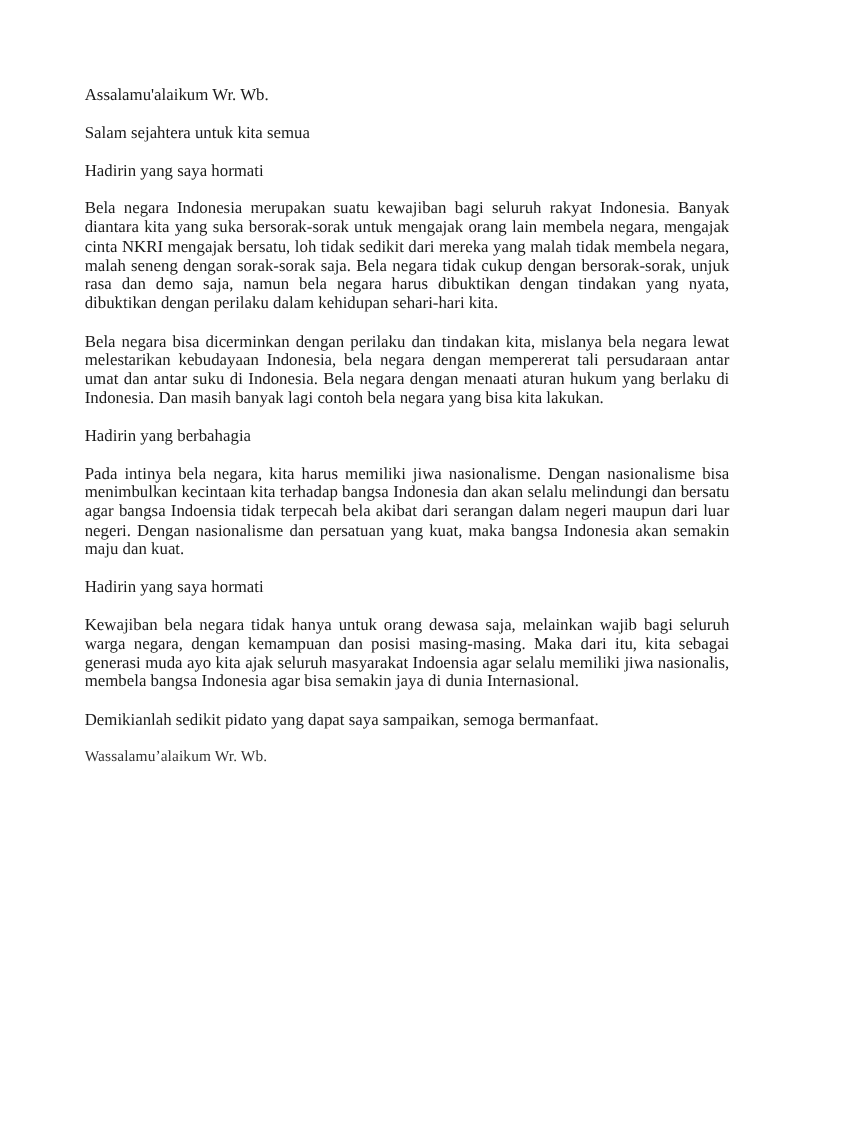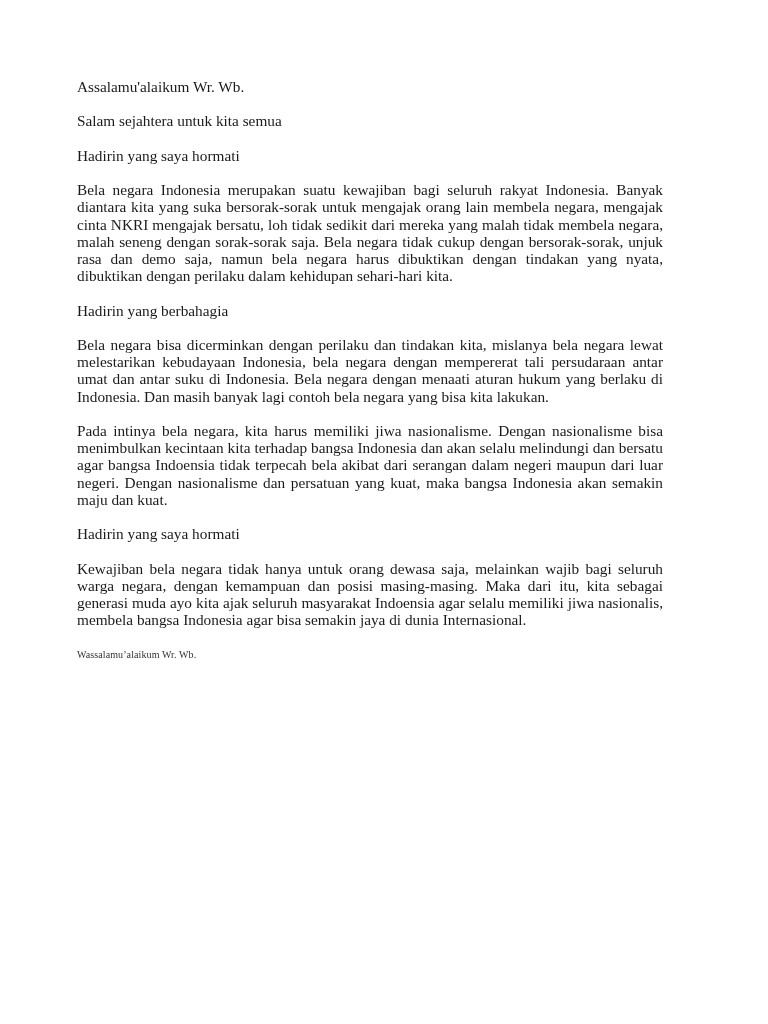--- a/index.html
+++ b/index.html
@@ -25,32 +25,33 @@
     }
     .para {
       margin: 0 0 17.2px 0;
       text-align: justify;
     }
     .para.single {
       text-align: left;
     }
     .closing {
       margin: 0;
-      font-size: 10px;
+      font-size: 14px;
       color: #333;
       letter-spacing: 0.1px;
     }
   </style>
 </head>
 <body>
 
 <div class="page">
   <p class="para single">Assalamu'alaikum Wr. Wb.</p>
   <p class="para single">Salam sejahtera untuk kita semua</p>
   <p class="para single">Hadirin yang saya hormati</p>
   <p class="para">Bela negara Indonesia merupakan suatu kewajiban bagi seluruh rakyat Indonesia. Banyak diantara kita yang suka bersorak-sorak untuk mengajak orang lain membela negara, mengajak cinta NKRI mengajak bersatu, loh tidak sedikit dari mereka yang malah tidak membela negara, malah seneng dengan sorak-sorak saja. Bela negara tidak cukup dengan bersorak-sorak, unjuk rasa dan demo saja, namun bela negara harus dibuktikan dengan tindakan yang nyata, dibuktikan dengan perilaku dalam kehidupan sehari-hari kita.</p>
+  <p class="para">Bela negara bisa dicerminkan dengan perilaku dan tindakan kita, mislanya bela negara lewat melestarikan kebudayaan Indonesia, bela negara dengan mempererat tali persudaraan antar umat dan antar suku di Indonesia. Bela negara dengan menaati aturan hukum yang berlaku di Indonesia. Dan masih banyak lagi contoh bela negara yang bisa kita lakukan.</p>
   <p class="para single">Hadirin yang berbahagia</p>
-  <p class="para">Bela negara bisa dicerminkan dengan perilaku dan tindakan kita, mislanya bela negara lewat melestarikan kebudayaan Indonesia, bela negara dengan mempererat tali persudaraan antar umat dan antar suku di Indonesia. Bela negara dengan menaati aturan hukum yang berlaku di Indonesia. Dan masih banyak lagi contoh bela negara yang bisa kita lakukan.</p>
   <p class="para">Pada intinya bela negara, kita harus memiliki jiwa nasionalisme. Dengan nasionalisme bisa menimbulkan kecintaan kita terhadap bangsa Indonesia dan akan selalu melindungi dan bersatu agar bangsa Indoensia tidak terpecah bela akibat dari serangan dalam negeri maupun dari luar negeri. Dengan nasionalisme dan persatuan yang kuat, maka bangsa Indonesia akan semakin maju dan kuat.</p>
   <p class="para single">Hadirin yang saya hormati</p>
   <p class="para">Kewajiban bela negara tidak hanya untuk orang dewasa saja, melainkan wajib bagi seluruh warga negara, dengan kemampuan dan posisi masing-masing. Maka dari itu, kita sebagai generasi muda ayo kita ajak seluruh masyarakat Indoensia agar selalu memiliki jiwa nasionalis, membela bangsa Indonesia agar bisa semakin jaya di dunia Internasional.</p>
+  <p class="para single">Demikianlah sedikit pidato yang dapat saya sampaikan, semoga bermanfaat.</p>
   <p class="closing">Wassalamu’alaikum Wr. Wb.</p>
 </div>
 
 </body></html>

